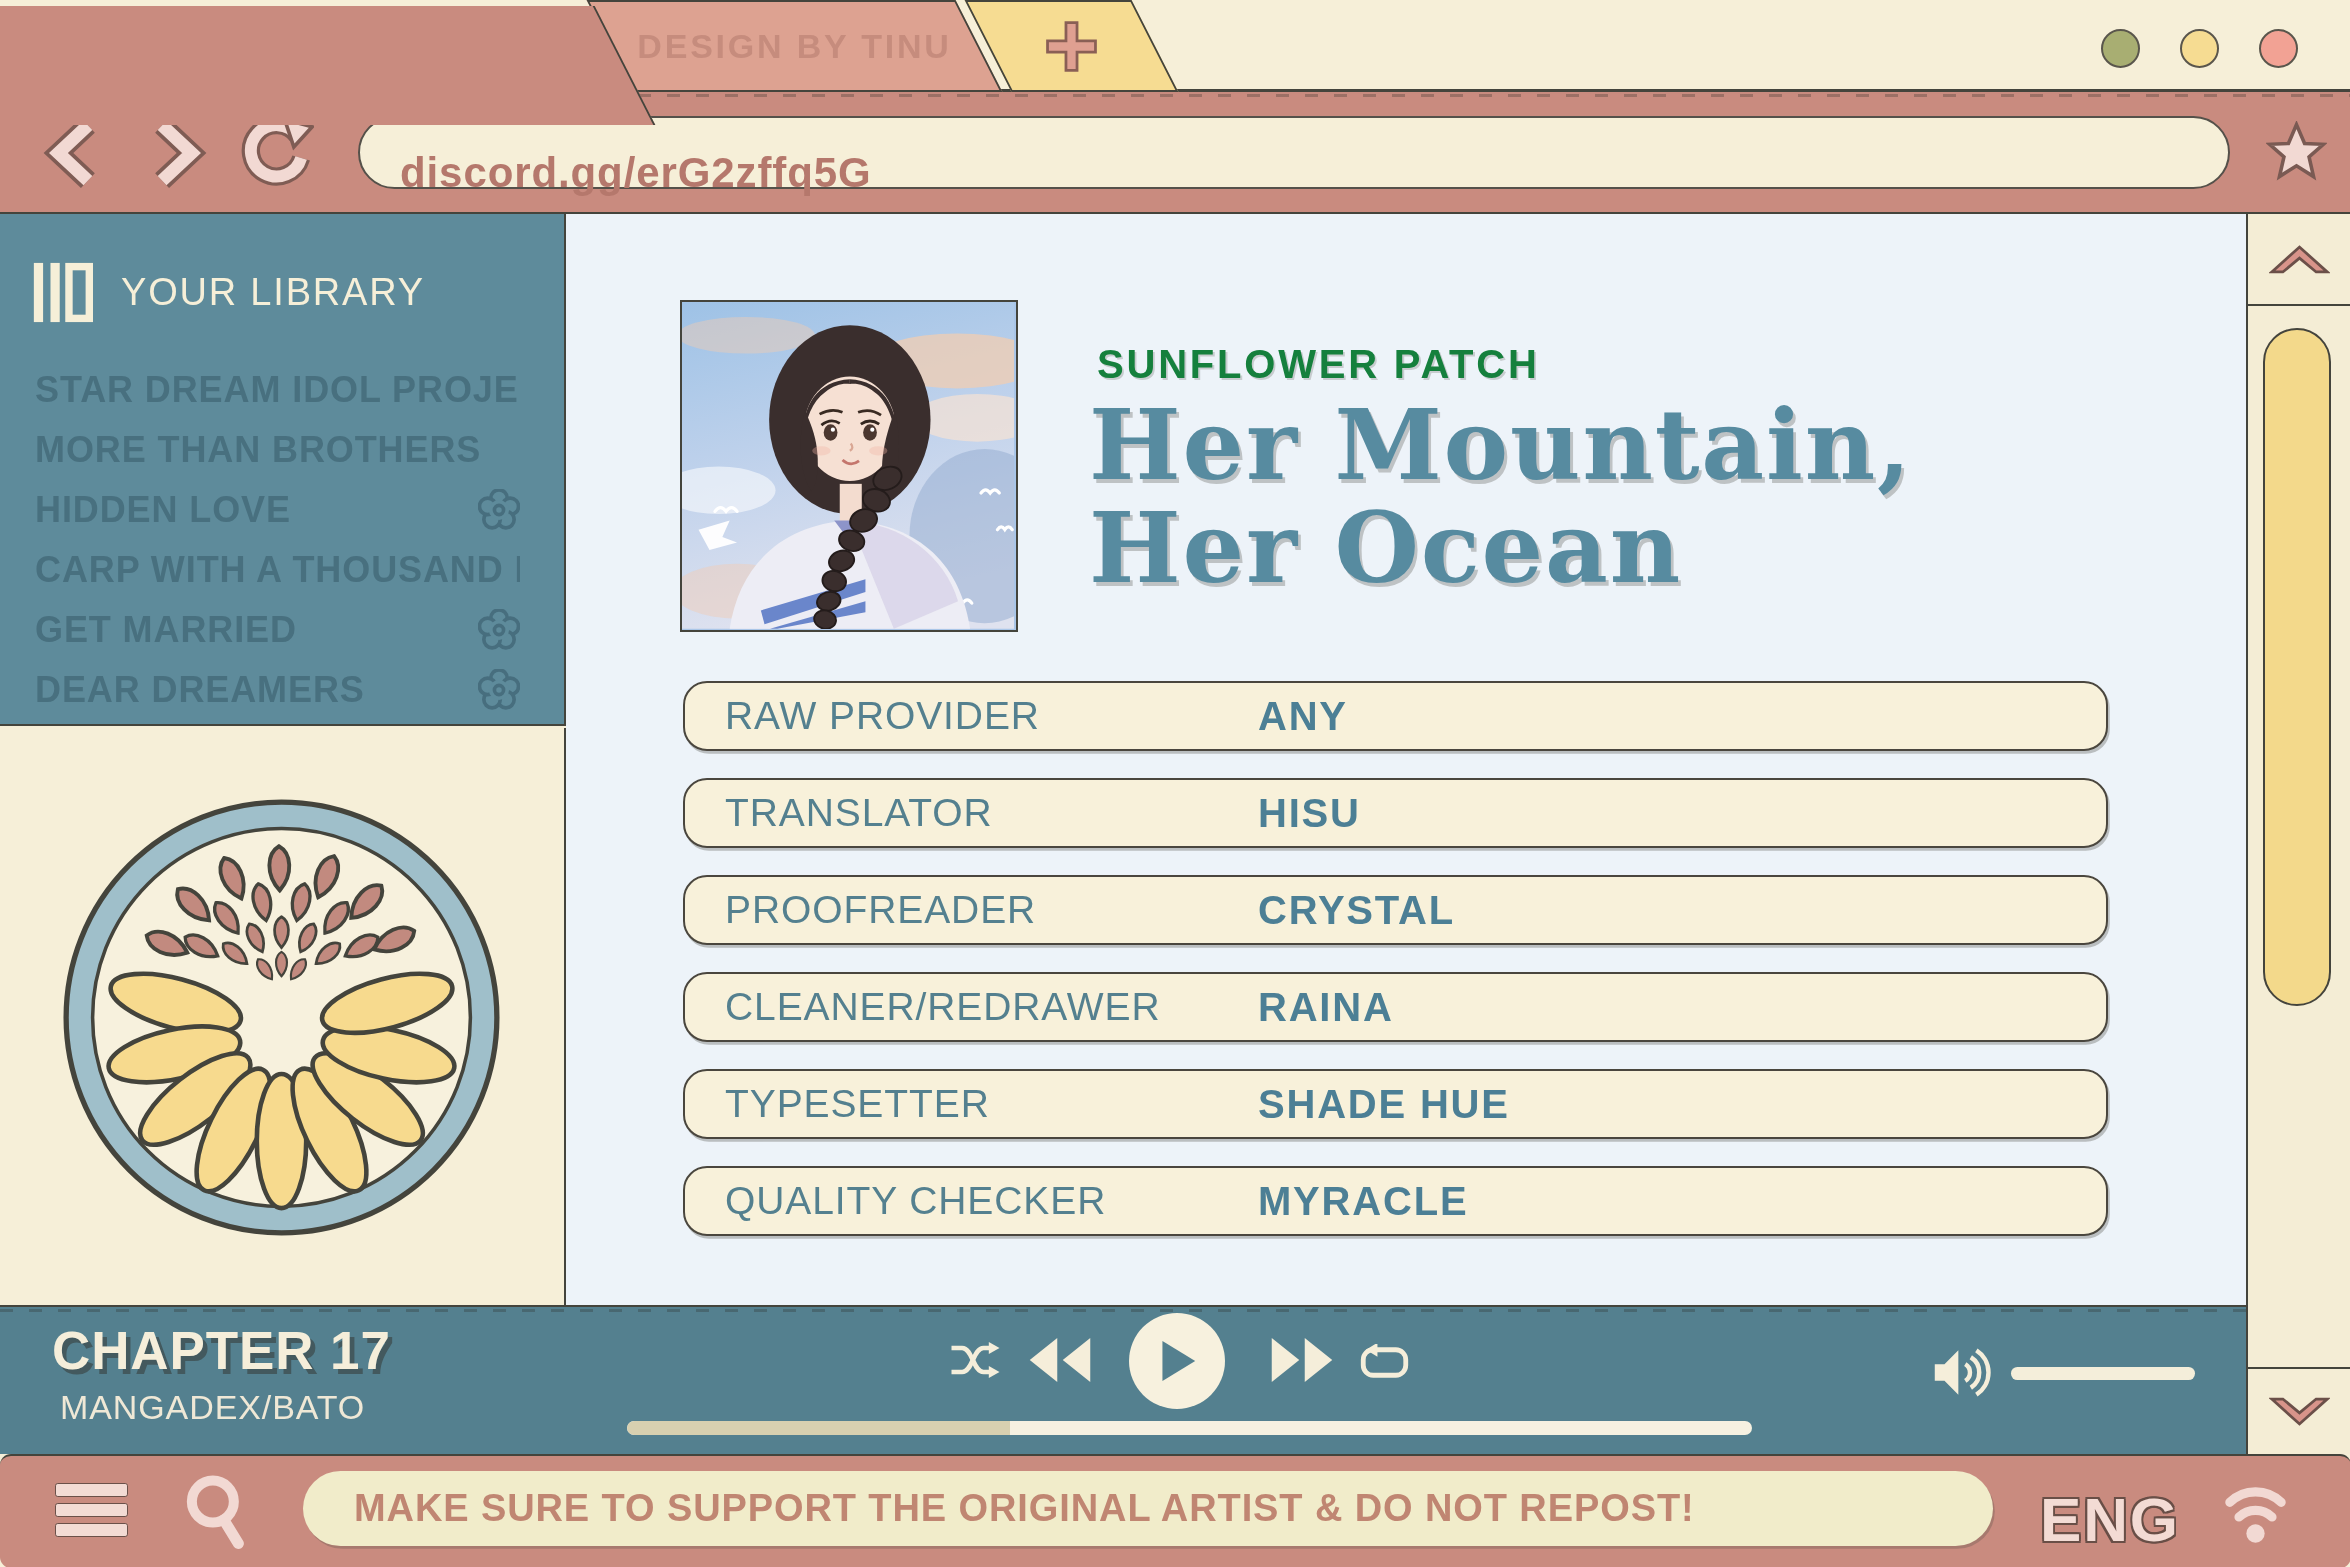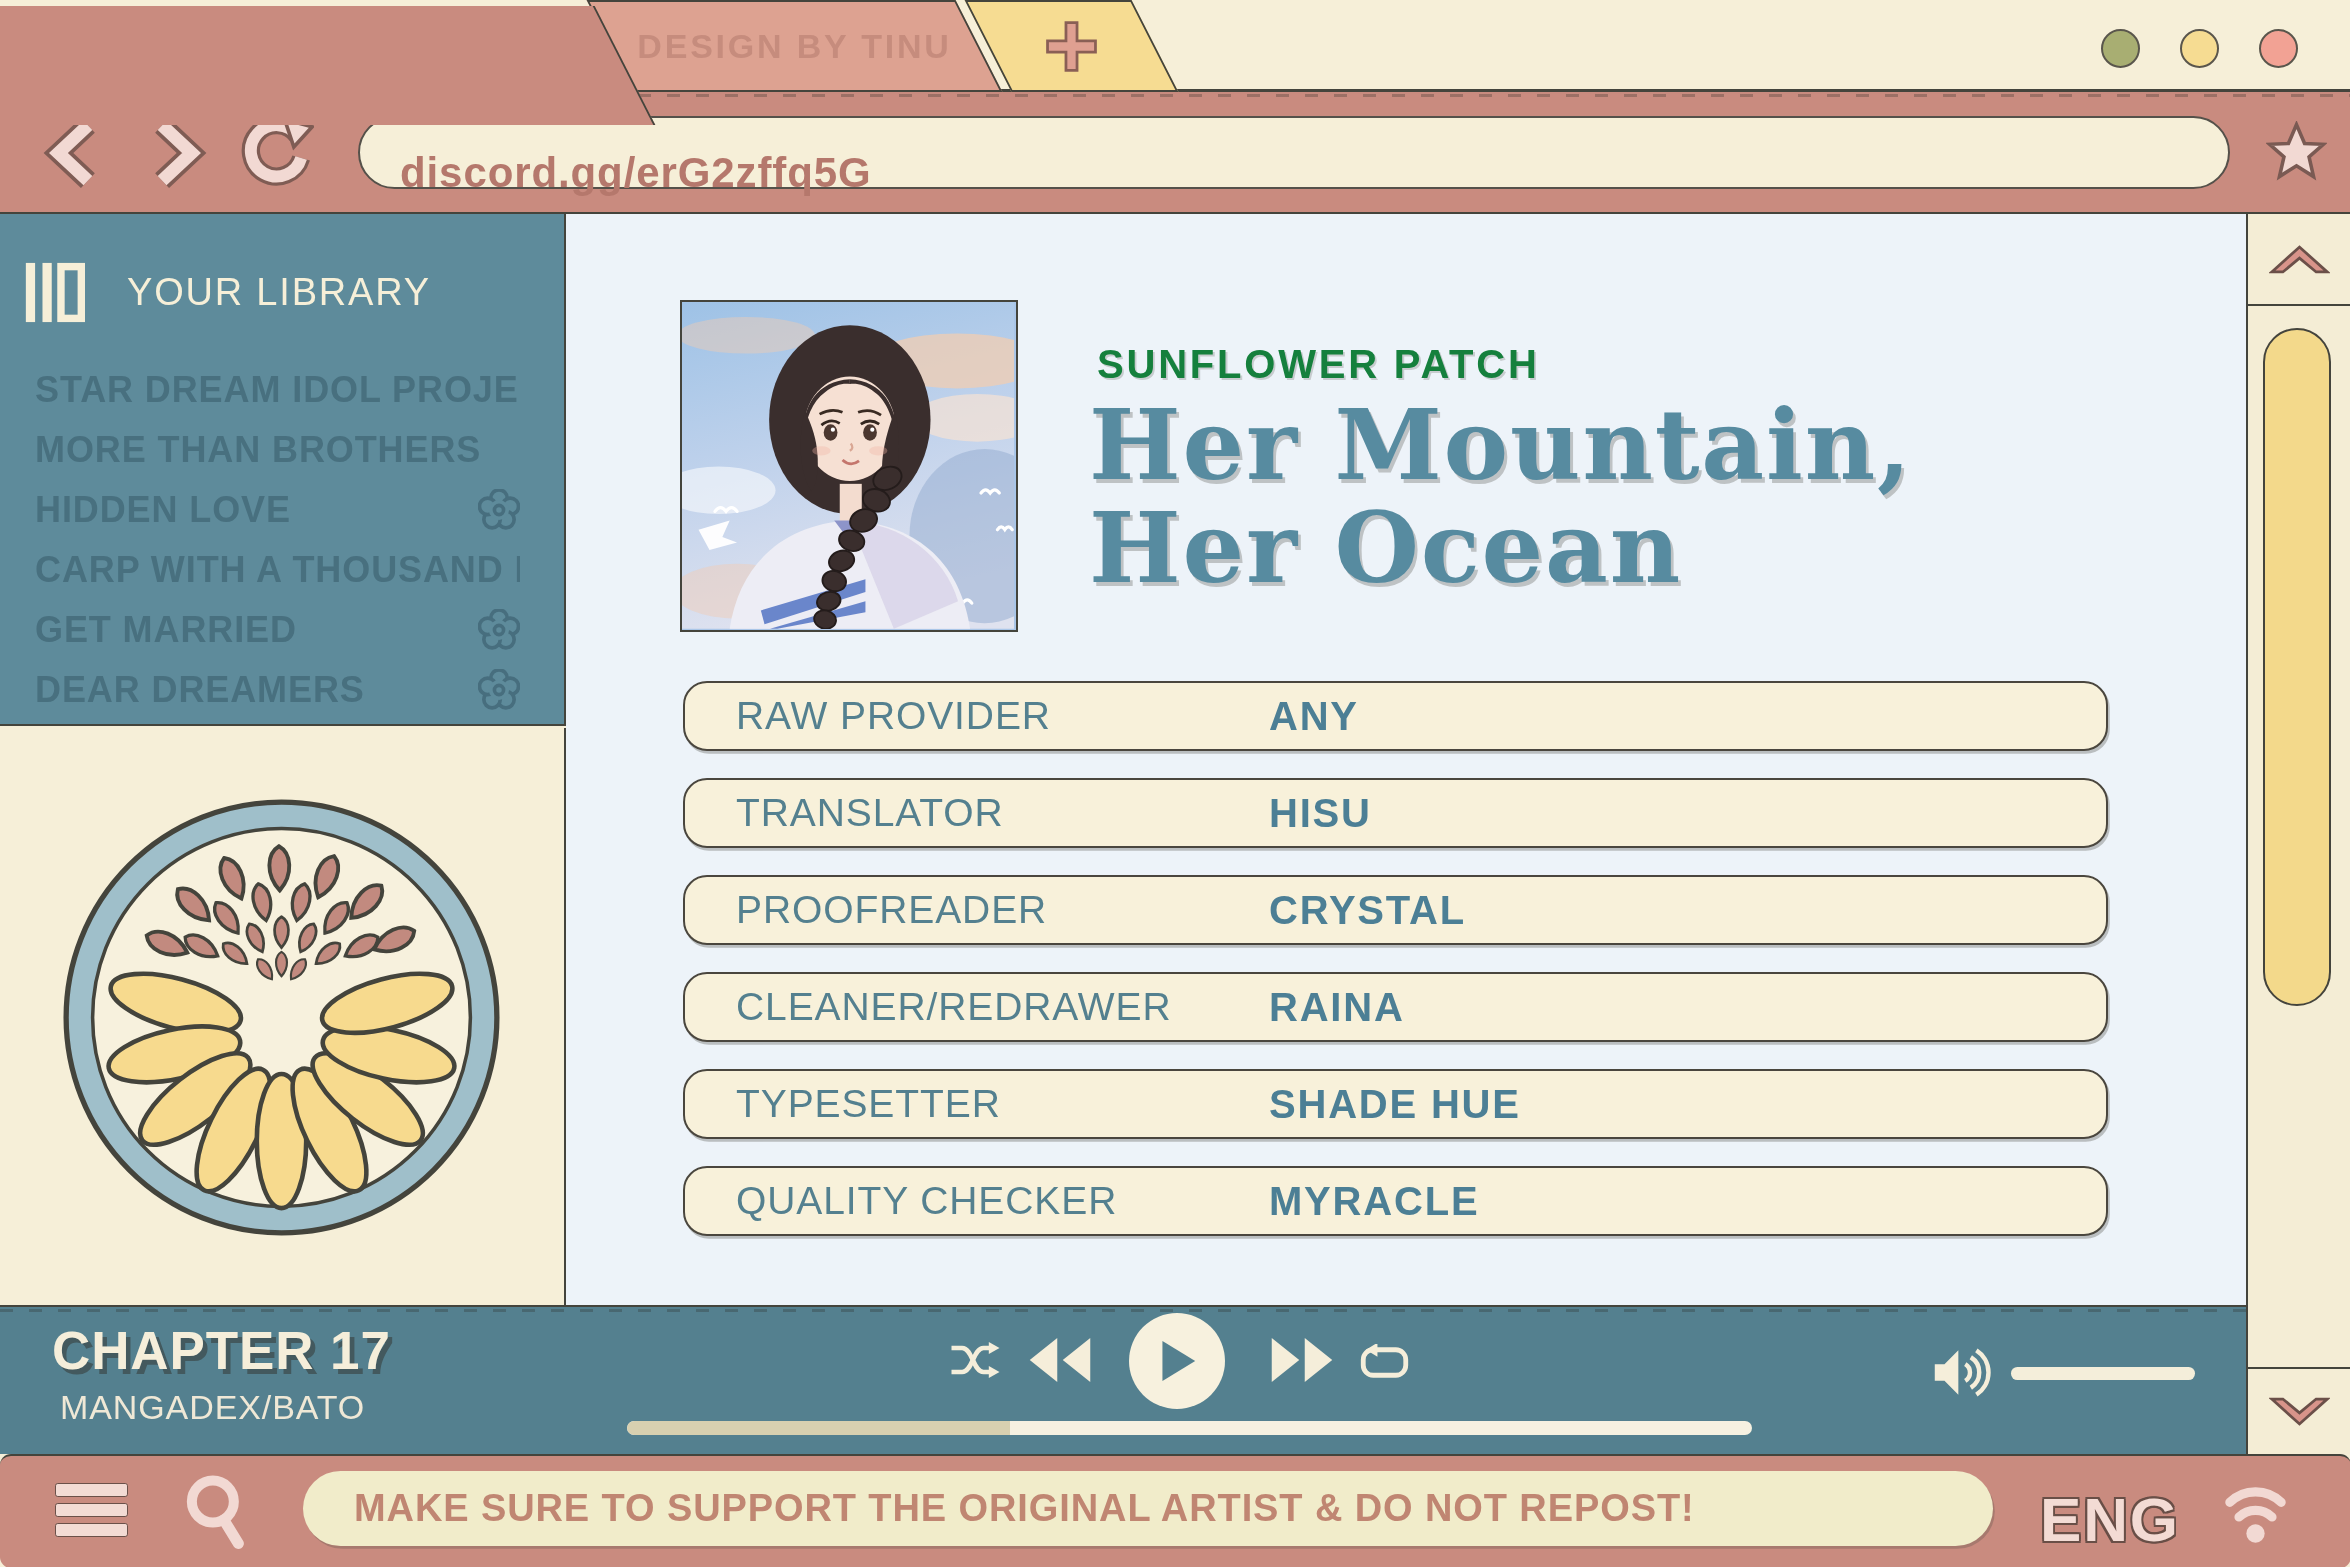--- a/index.html
+++ b/index.html
@@ -38,32 +38,32 @@
   .toolbar{position:absolute;left:0;top:92px;width:2351px;height:122px;background:var(--salmon);border-bottom:2.8px solid var(--ink);z-index:2;}
   .perf{position:absolute;left:0;top:1.8px;right:0;height:3.7px;background:repeating-linear-gradient(90deg,rgba(40,40,35,.28) 0 13px,transparent 13px 29px);}
   .nav-ico{position:absolute;top:26px;}
   .url-bar{position:absolute;left:358px;top:24px;width:1872px;height:73px;background:var(--cream);border:2.8px solid #55514a;border-radius:37px;display:flex;align-items:center;padding-left:40px;}
   .url-text{font-size:42px;font-weight:700;color:#b5786c;letter-spacing:0.9px;margin-top:40px;}
   .star-btn{position:absolute;left:2266px;top:29px;}
 
   
   .content{position:absolute;left:0;top:214px;width:2351px;height:1091px;}
   .sidebar{position:absolute;left:0;top:0;width:566px;height:512px;background:var(--teal-sidebar);border-right:2.8px solid var(--ink);border-bottom:2.8px solid var(--ink);}
-  .lib-header{display:flex;align-items:center;gap:42px;padding:48px 0 0 24px;}
+  .lib-header{display:flex;align-items:center;gap:28px;padding:48px 0 0 32px;}
   .lib-title{color:var(--cream);font-size:38px;letter-spacing:1.8px;font-weight:400;}
   .lib-list{margin-top:37px;}
   .lib-item{height:60px;display:flex;align-items:center;justify-content:space-between;padding:0 44px 0 35px;}
   .lib-item span.lbl{color:#48707f;font-weight:700;font-size:36px;letter-spacing:0.9px;white-space:nowrap;overflow:hidden;}
   .logo-panel{position:absolute;left:0;top:514px;width:566px;height:577px;background:var(--cream);border-right:2.8px solid var(--ink);}
   .main{position:absolute;left:566px;top:0;width:1681px;height:1091px;background:var(--main-bg);}
   .cover{position:absolute;left:114px;top:86px;width:338px;height:332px;border:2.8px solid var(--ink);background:#aac6e8;}
   .series-label{position:absolute;left:531px;top:128px;font-size:40px;font-weight:700;letter-spacing:2.8px;color:#15803d;text-shadow:1.8px 1.8px 0 rgba(68,68,60,.22);}
   .title{position:absolute;left:523px;top:180px;font-family:"DejaVu Serif",serif;font-weight:700;font-size:97px;line-height:1.06;color:var(--title-teal);letter-spacing:1.8px;text-shadow:2.8px 3.7px 0 rgba(68,68,60,.28);}
   .credits{position:absolute;left:117px;top:467px;width:1425px;display:flex;flex-direction:column;gap:27px;}
-  .credit-row{height:70px;background:var(--row-bg);border:2.8px solid #4a463e;border-radius:24px;display:flex;align-items:center;padding-left:51px;box-shadow:1.8px 2.8px 0 rgba(68,68,60,.30);}
+  .credit-row{height:70px;background:var(--row-bg);border:2.8px solid #4a463e;border-radius:24px;display:flex;align-items:center;padding-left:40px;box-shadow:1.8px 2.8px 0 rgba(68,68,60,.30);}
   .credit-role{width:533px;font-size:39px;color:#54808f;letter-spacing:0.9px;}
   .credit-name{font-size:40px;font-weight:700;color:#4c7f95;letter-spacing:1.8px;}
 
   
   .player{position:absolute;left:0;top:1305px;width:2246px;height:149px;background:var(--teal-player);border-top:2.8px solid var(--ink);}
   .chapter{position:absolute;left:52px;top:13px;font-size:53px;font-weight:800;color:#f5eeda;letter-spacing:0.9px;text-shadow:4.6px 4.6px 0 rgba(50,50,45,.5);}
   .sources{position:absolute;left:60px;top:81px;font-size:34px;color:#efe8d6;letter-spacing:0.9px;}
   .ctl{position:absolute;}
   .play-btn{position:absolute;left:1129px;top:5.5px;width:96px;height:96px;border-radius:50%;background:#f7f1de;display:flex;align-items:center;justify-content:center;}
   .progress{position:absolute;left:627px;top:114px;width:1125px;height:13.8px;border-radius:7.3px;background:#f6f1e1;overflow:hidden;}

